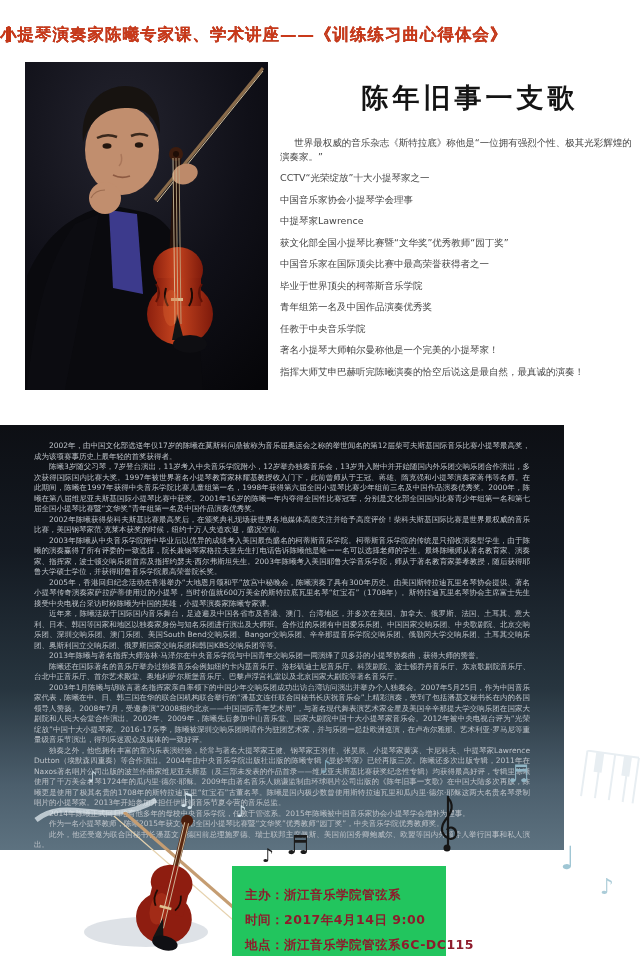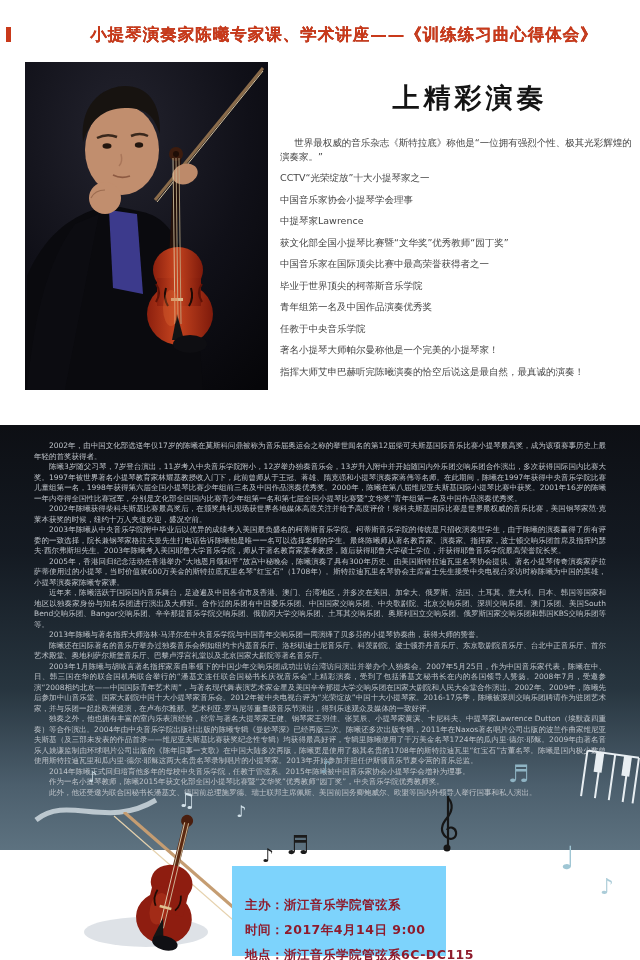--- a/index.html
+++ b/index.html
@@ -3,58 +3,57 @@
 <meta charset="utf-8">
 <style>
   html,body{margin:0;padding:0;}
   body{
     width:640px;height:960px;position:relative;overflow:hidden;
     background:#ffffff;
     font-family:"DejaVu Sans","Liberation Sans",sans-serif;
   }
   
   .top-title{
-    position:absolute;top:24px;left:0;right:0;text-align:center;
+    position:absolute;top:24px;left:0;right:0;
     font-size:16.5px;font-weight:bold;color:#c9391a;letter-spacing:1px;
     text-shadow:0 0 .4px #a02810;
-    padding-left:48px;
   }
   .red-mark{position:absolute;left:6px;top:27px;width:5px;height:15px;background:#c9391a;}
   
   .photo{position:absolute;left:25px;top:62px;width:243px;height:328px;}
   
   .right-col{position:absolute;left:280px;top:74px;width:352px;}
   .artist-title{
     text-align:center;margin:6px 0 20px 28px;
     font-family:"DejaVu Serif","Liberation Serif",serif;
     font-size:27px;font-weight:bold;color:#141414;letter-spacing:4px;
   }
   .cred{font-size:9.5px;color:#454545;line-height:13.5px;margin:8px 0 4px 0;}
   .cred.indent{text-indent:1.5em;}
   .cred.long{text-indent:1.5em;margin-left:-10px;}
   
   .bio{
-    position:absolute;left:0;top:425px;width:640px;height:425px;
+    position:absolute;left:0;top:425px;width:564px;height:425px;
     box-sizing:border-box;padding:16px 34px 16px 34px;overflow:hidden;
     background:linear-gradient(180deg,#0d0f14 0%,#141a22 30%,#27353f 62%,#4c5f6d 85%,#5d7280 100%);
   }
   .bio p{
     margin:0;font-size:7.5px;line-height:10.5px;color:#bfc4ca;
     text-indent:2em;text-align:justify;
   }
   
   .note{position:absolute;line-height:1;}
   .violin-bottom{position:absolute;left:66px;top:812px;width:205px;height:150px;}
   .clef{position:absolute;left:436px;top:794px;width:24px;height:60px;}
   .keys{position:absolute;left:580px;top:750px;width:60px;height:54px;}
   .ribbon{position:absolute;left:34px;top:786px;width:126px;height:52px;}
   
   .event-box{
     position:absolute;left:232px;top:866px;width:214px;height:90px;
-    background:#7dd3fc;box-sizing:border-box;padding:26px 6px 0 13px;
+    background:#22c55e;box-sizing:border-box;padding:16px 6px 0 13px;
   }
   .event-row{font-size:12.5px;font-weight:bold;color:#8e1b2c;line-height:25px;letter-spacing:.5px;white-space:nowrap;}
 </style>
 </head>
 <body>
 
 <div>
 
   <div class="red-mark"></div>
   <div class="top-title">小提琴演奏家陈曦专家课、学术讲座——《训练练习曲心得体会》</div>
@@ -113,21 +112,21 @@
         <path d="M 154,96 L 156,262" stroke="#bfae8a" stroke-width="0.8"></path>
         <rect x="146" y="236" width="12" height="3" fill="#d9b98c"></rect>
         <path d="M 152,252 L 147,278 L 159,278 Z" fill="#141414"></path>
         <ellipse cx="165" cy="282" rx="17" ry="9" fill="#0e0e12"></ellipse>
         <ellipse cx="146" cy="246" rx="8" ry="18" fill="#e06a33" opacity="0.35"></ellipse>
       </g>
     </svg>
   </div>
 
   <div class="right-col">
-    <div class="artist-title">上精彩演奏</div>
+    <div class="artist-title">陈年旧事一支歌</div>
     <p class="cred indent">世界最权威的音乐杂志《斯特拉底》称他是“一位拥有强烈个性、极其光彩辉煌的演奏家。”</p>
     <p class="cred">CCTV“光荣绽放”十大小提琴家之一</p>
     <p class="cred">中国音乐家协会小提琴学会理事</p>
     <p class="cred">中提琴家Lawrence</p>
     <p class="cred">获文化部全国小提琴比赛暨“文华奖”优秀教师“园丁奖”</p>
     <p class="cred">中国音乐家在国际顶尖比赛中最高荣誉获得者之一</p>
     <p class="cred">毕业于世界顶尖的柯蒂斯音乐学院</p>
     <p class="cred">青年组第一名及中国作品演奏优秀奖</p>
     <p class="cred">任教于中央音乐学院</p>
     <p class="cred">著名小提琴大师帕尔曼称他是一个完美的小提琴家！</p>

